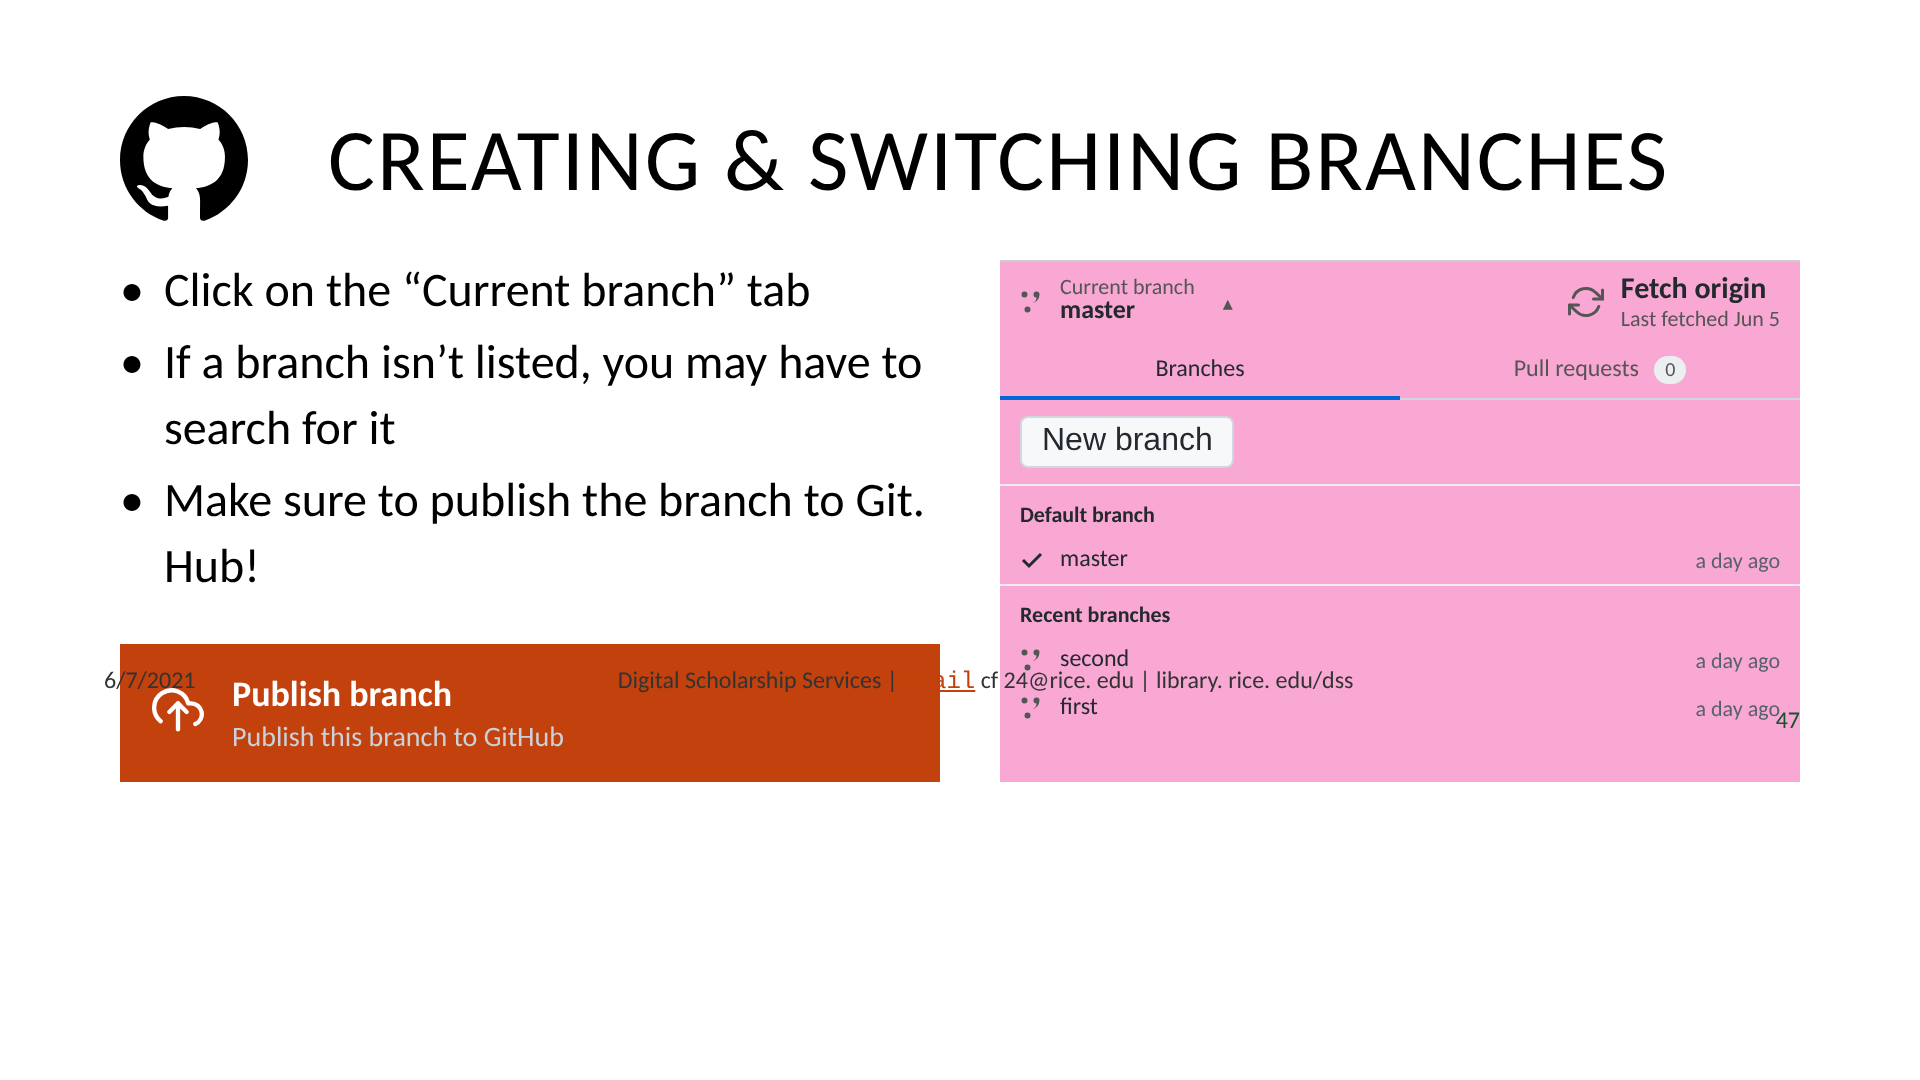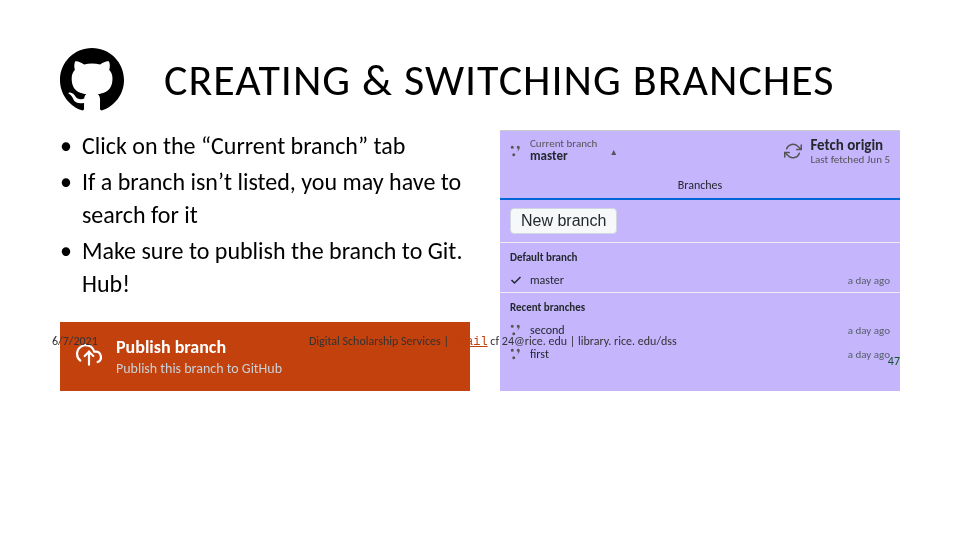--- a/index.html
+++ b/index.html
@@ -11,21 +11,21 @@
   .header h1 { font-size: 44px; font-weight: 400; letter-spacing: 1px; margin-left: 40px; line-height: 1.1; }
 
   .body { display: flex; gap: 30px; }
   .bullets { flex: 0 0 410px; font-size: 24px; line-height: 1.35; }
   .bullets .bullet { display: flex; margin-bottom: 4px; }
   .bullets .bullet .dot { flex: 0 0 auto; margin-right: 10px; }
 
   .right-panel {
     flex: 1 1 auto; font-size: 13px; color: #24292e;
     border-top: 1px solid #ccc;
-    background: #c4b5fd;
+    background: #f9a8d4;
   }
   .panel-top {
     display: flex; align-items: center; justify-content: space-between;
     padding: 6px 10px 6px 10px;
   }
   .cb-area { display: flex; align-items: center; gap: 8px; }
   .cb-label { font-size: 11px; color: #555; line-height: 1; }
   .cb-stack .name { font-size: 13px; font-weight: 600; line-height: 1.15; }
   .caret { font-size: 10px; color: #555; margin-left: 6px; }
   .fetch-area { display: flex; align-items: center; gap: 8px; }
@@ -151,20 +151,24 @@
             <div class="name">Fetch origin</div>
             <div class="fetch-label">Last fetched Jun 5</div>
           </div>
         </div>
       </div>
 
       <div class="tabs">
         <div class="tab active">
           <span>Branches</span>
         </div>
+        <div class="tab">
+          <span>Pull requests</span>
+          <span class="pill">0</span>
+        </div>
       </div>
 
       <div class="filter-row">
         <button class="new-branch-btn">New branch</button>
       </div>
 
       <div class="section-label">Default branch</div>
       <div class="branch-row sep">
         <div class="left">
           <svg class="check" viewBox="0 0 16 16" fill="none" stroke="#24292e" stroke-width="2">

